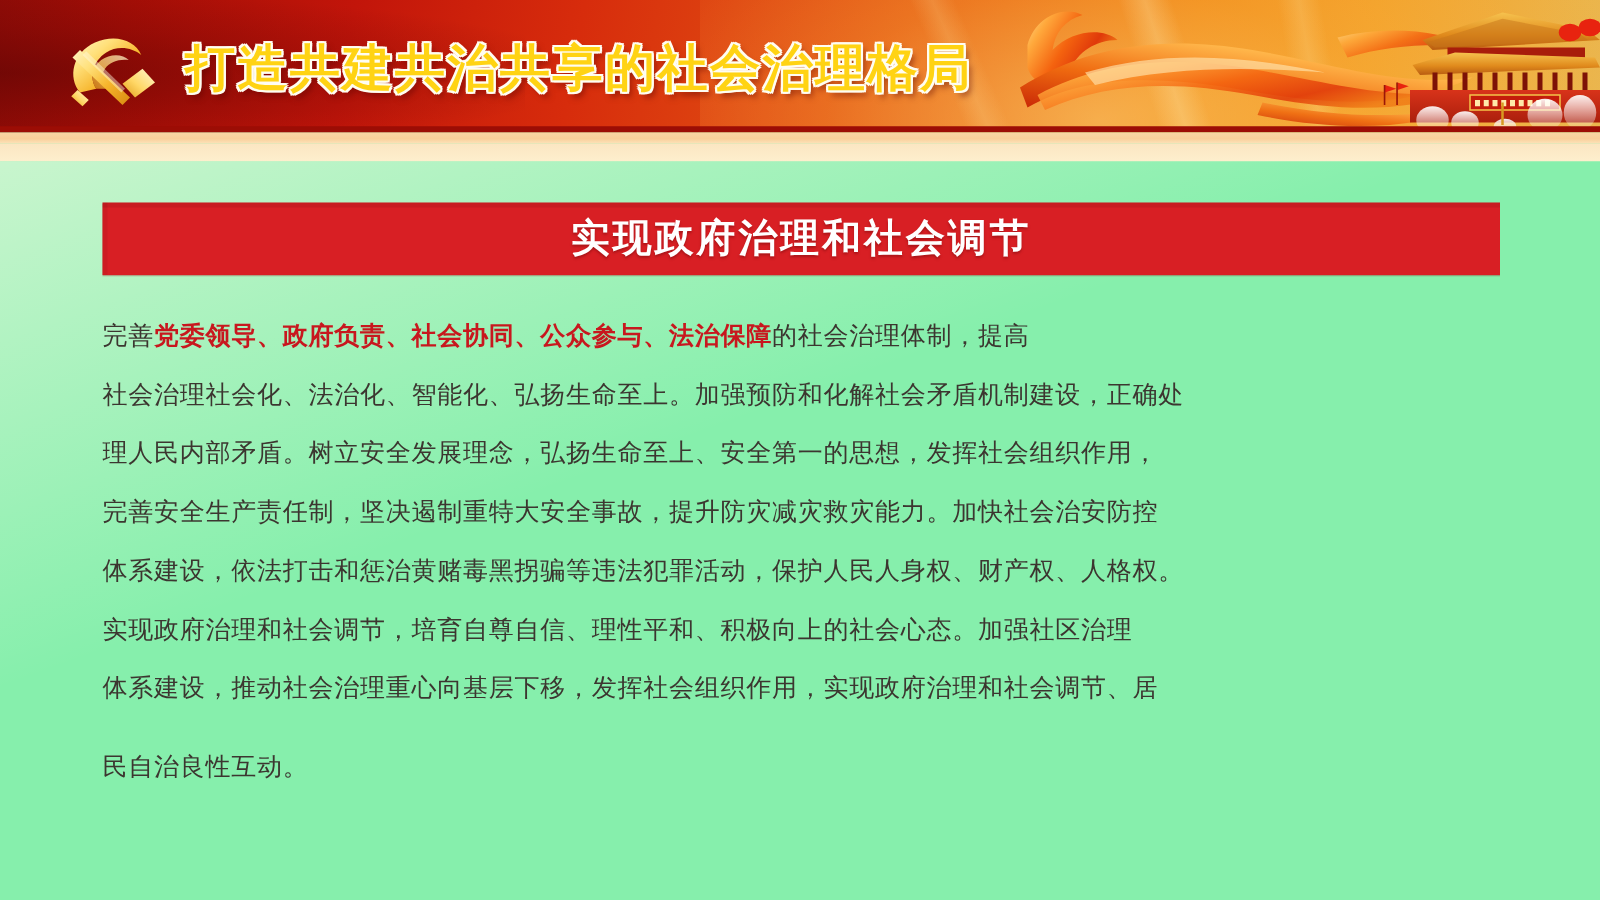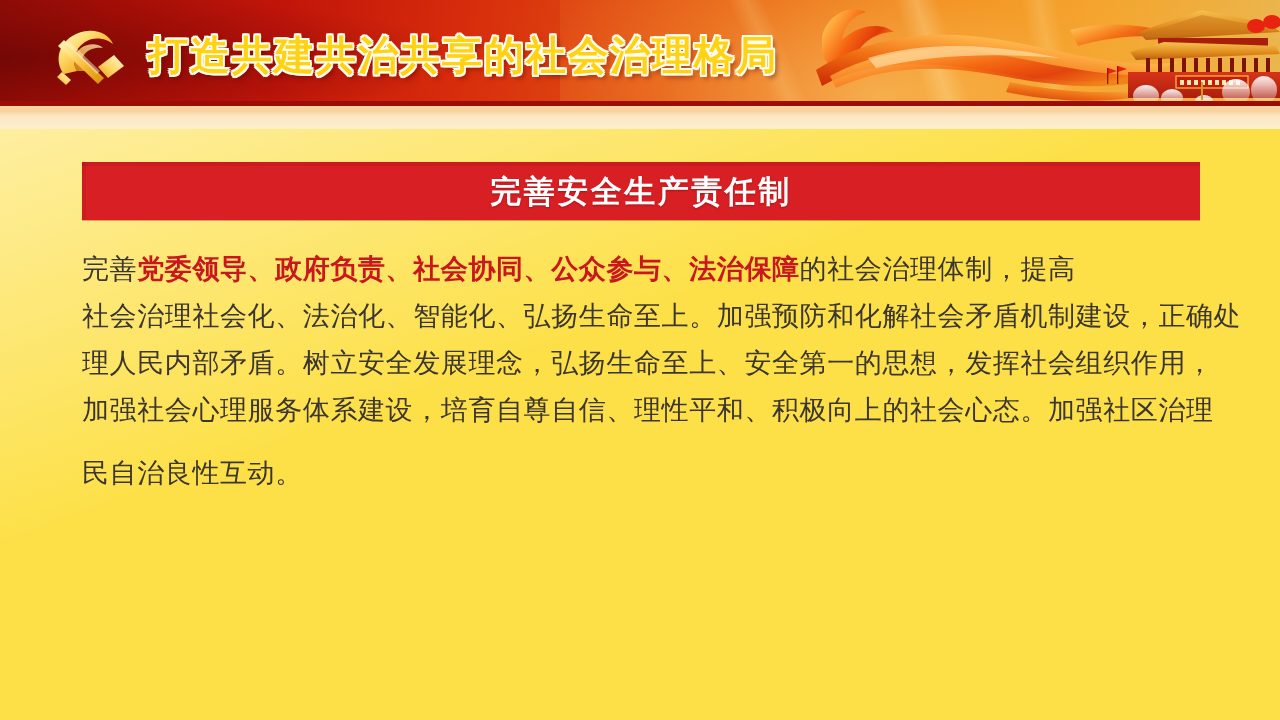--- a/index.html
+++ b/index.html
@@ -14,21 +14,21 @@
   body {
     font-family: "DejaVu Sans", "Liberation Sans", sans-serif;
     background: #fdefcd;
     position: relative;
   }
 
   .slide {
     position: relative;
     width: 1280px;
     height: 720px;
-    background: #fde047;
+    background: #86efac;
     overflow: hidden;
   }
 
   
   .header {
     position: absolute;
     left: 0; top: 0;
     width: 1280px;
     height: 106px;
     overflow: hidden;
@@ -184,21 +184,21 @@
     text-shadow: 0 1px 2px rgba(110,8,10,0.45);
   }
 
   
   .body-copy {
     position: absolute;
     left: 82px; top: 245px;
     width: 1112px;
   }
   .copy-line {
-    font-size: 27px;
+    font-size: 20px;
     line-height: 47px;
     height: 47px;
     color: #3c3630;
     letter-spacing: 0.6px;
     white-space: nowrap;
   }
   .copy-line .em {
     color: #c8171e;
     font-weight: bold;
   }
@@ -378,24 +378,27 @@
     <div class="band-dark" style="background: rgb(156, 13, 5);"></div>
   </div>
 
   <div class="band-tan"></div>
   <div class="band-fade"></div>
   <div class="bg-sheen"></div>
 
   <div class="banner" style="background: rgb(216, 31, 36);">
     <div class="banner-shade-top"></div>
     <div class="banner-shade-left"></div>
-    <div class="banner-text" style="color: rgb(255, 255, 255);">完善安全生产责任制</div>
+    <div class="banner-text" style="color: rgb(255, 255, 255);">实现政府治理和社会调节</div>
   </div>
 
   <div class="body-copy">
     <div class="copy-line" style="color: rgb(60, 54, 48);"><span>完善</span><span class="em" style="color: rgb(200, 23, 30);">党委领导、政府负责、社会协同、公众参与、法治保障</span><span>的社会治理体制，提高</span></div>
     <div class="copy-line" style="color: rgb(60, 54, 48);"><span>社会治理社会化、法治化、智能化、弘扬生命至上。加强预防和化解社会矛盾机制建设，正确处</span></div>
     <div class="copy-line" style="color: rgb(60, 54, 48);"><span>理人民内部矛盾。树立安全发展理念，弘扬生命至上、安全第一的思想，发挥社会组织作用，</span></div>
-    <div class="copy-line" style="color: rgb(60, 54, 48);"><span>加强社会心理服务体系建设，培育自尊自信、理性平和、积极向上的社会心态。加强社区治理</span></div>
+    <div class="copy-line" style="color: rgb(60, 54, 48);"><span>完善安全生产责任制，坚决遏制重特大安全事故，提升防灾减灾救灾能力。加快社会治安防控</span></div>
+    <div class="copy-line" style="color: rgb(60, 54, 48);"><span>体系建设，依法打击和惩治黄赌毒黑拐骗等违法犯罪活动，保护人民人身权、财产权、人格权。</span></div>
+    <div class="copy-line" style="color: rgb(60, 54, 48);"><span>实现政府治理和社会调节，培育自尊自信、理性平和、积极向上的社会心态。加强社区治理</span></div>
+    <div class="copy-line" style="color: rgb(60, 54, 48);"><span>体系建设，推动社会治理重心向基层下移，发挥社会组织作用，实现政府治理和社会调节、居</span></div>
     <div class="copy-line" style="color: rgb(60, 54, 48); margin-top: 16px;"><span>民自治良性互动。</span></div>
   </div>
 
 </div>
 
 </body></html>

